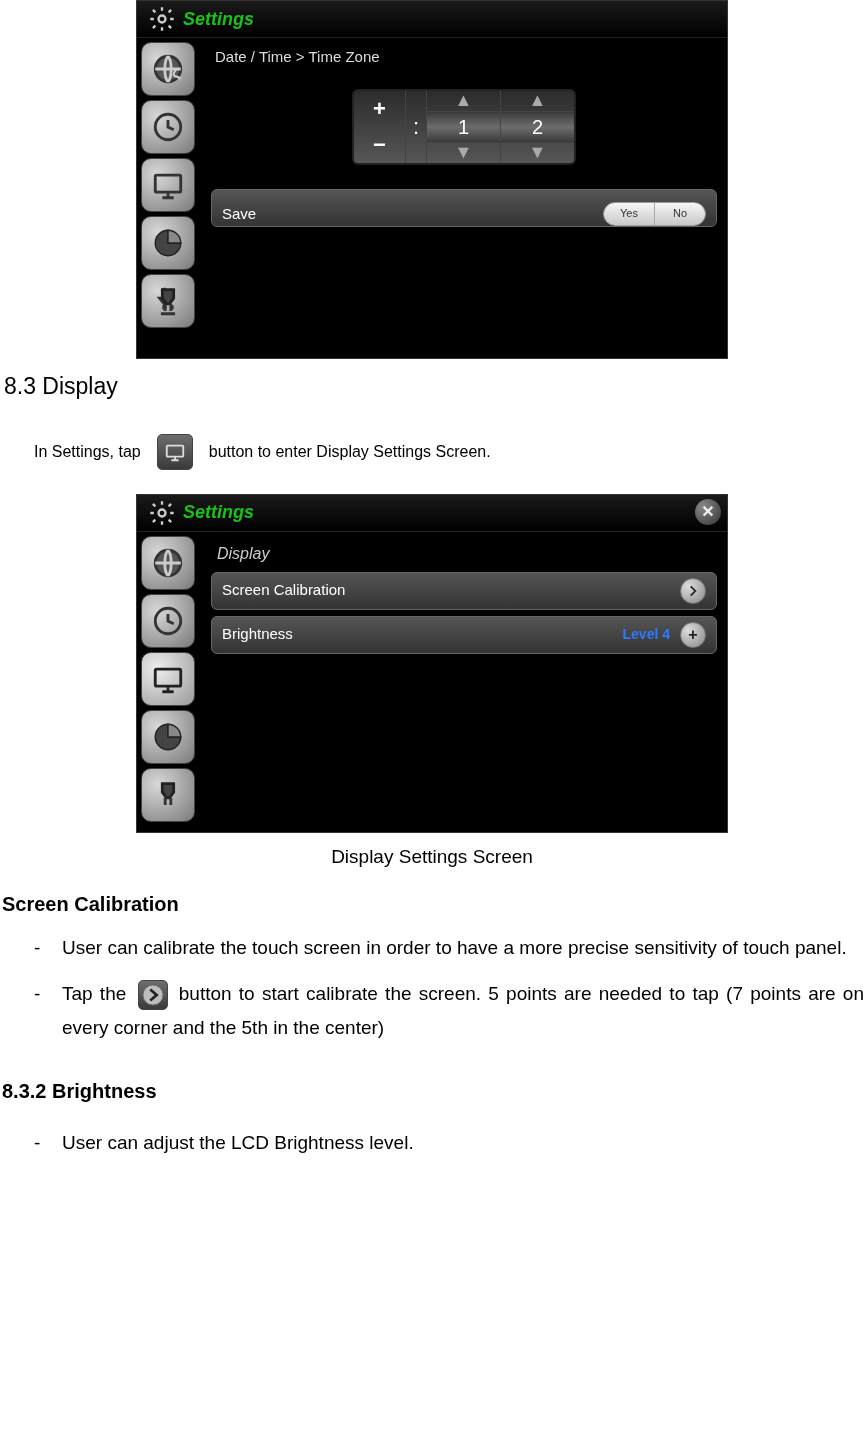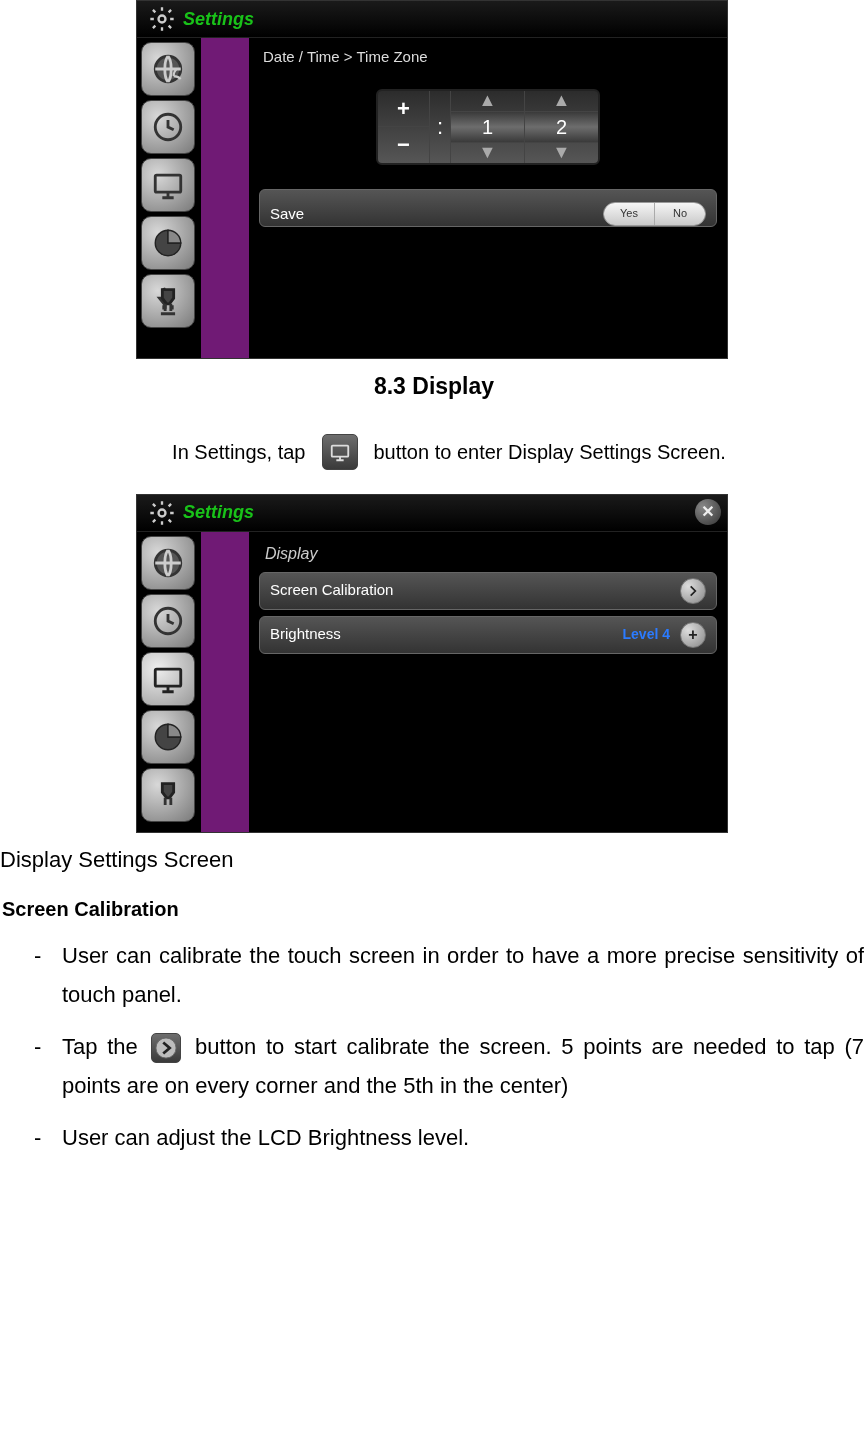--- a/index.html
+++ b/index.html
@@ -53,21 +53,20 @@
     background: radial-gradient(circle at 30% 30%, #888, #333);
     display: flex; align-items: center; justify-content: center;
     color: #eee;
     font-weight: bold;
     font-size: 16px;
   }
 
   .device-body {
     display: flex;
     height: 320px;
-    gap: 48px;
   }
   .sidebar {
     width: 60px;
     background: #000;
     display: flex;
     flex-direction: column;
     padding: 4px 0 0 4px;
     gap: 4px;
   }
   .sidebar-item {
@@ -203,42 +202,40 @@
   }
 
   
   .caption {
     text-align: center;
     margin: 10px 0 40px;
     font-size: 19px;
   }
   h2.section {
     font-size: 23px;
-    font-weight: bold;
+    font-weight: normal;
     margin: 10px 0 30px 4px;
-    text-align: center;
   }
   h3.subsection {
     font-size: 20px;
     font-weight: bold;
     margin: 4px 0 12px 2px;
   }
   h3.subsub {
     font-size: 20px;
     font-weight: bold;
     margin: 30px 0 20px 2px;
   }
   .para {
     margin: 12px 0 24px 34px;
-    font-size: 20px;
+    font-size: 16px;
     display: flex;
     align-items: center;
     flex-wrap: wrap;
     gap: 16px;
-    justify-content: center;
   }
   .inline-icon {
     width: 34px; height: 34px;
     border-radius: 5px;
     background: linear-gradient(#6e6e6e, #3a3a3a);
     display: inline-flex; align-items: center; justify-content: center;
     vertical-align: middle;
     border: 1px solid #444;
   }
   .inline-icon svg { width: 22px; height: 22px; }
@@ -247,39 +244,39 @@
   }
   ul.dash {
     list-style: none;
     padding: 0 0 0 34px;
     margin: 0;
   }
   ul.dash > li {
     position: relative;
     padding-left: 28px;
     margin-bottom: 12px;
-    font-size: 22px;
+    font-size: 19px;
     line-height: 1.8;
     text-align: justify;
   }
   ul.dash > li::before {
     content: "-";
     position: absolute;
     left: 0;
     top: 0;
   }
   .li-inline {
     display: inline-flex;
     vertical-align: middle;
     margin: 0 4px;
   }
   .caption2 {
-    text-align: left;
+    text-align: center;
     margin: 8px 0 18px;
-    font-size: 22px;
+    font-size: 19px;
   }
 </style>
 </head>
 <body>
 
 <div class="page">
 
   <div class="device">
     <div class="device-header">
       <span class="gear-icon">
@@ -446,17 +443,18 @@
       <span class="inline-icon small li-inline">
         <svg viewBox="0 0 24 24">
             <circle cx="12" cy="12" r="11" fill="#bdbdbd" stroke="#666"></circle>
             <path d="M9 6l7 6-7 6" fill="none" stroke="#222" stroke-width="3"></path>
           </svg>
       </span>
       <span>button to start calibrate the screen. 5 points are needed to tap (7 points are on every corner and the 5th in the center)</span>
     </li>
   </ul>
 
+  <h3 class="subsub">8.3.2 Brightness</h3>
   <ul class="dash">
     <li>User can adjust the LCD Brightness level.</li>
   </ul>
 
 </div>
 
 </body></html>

